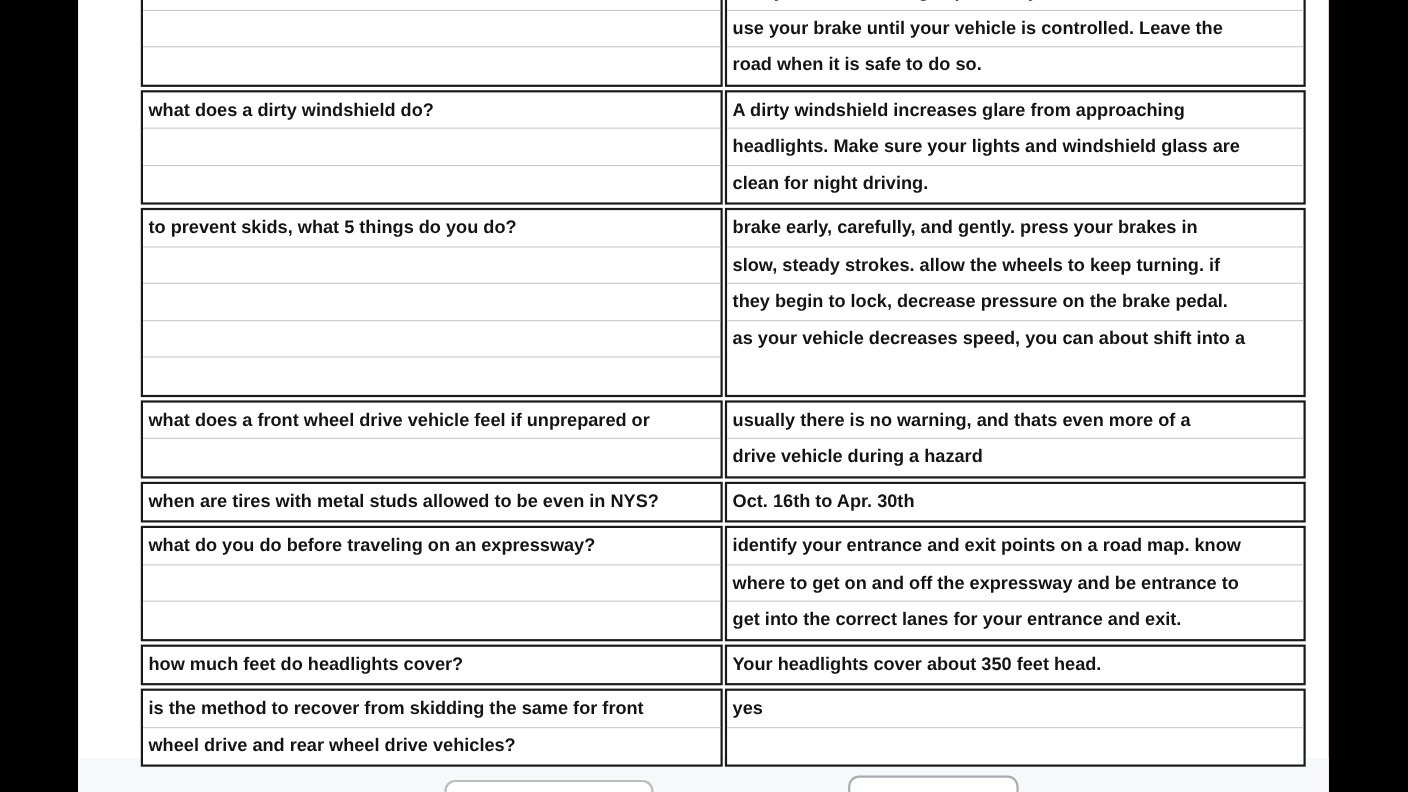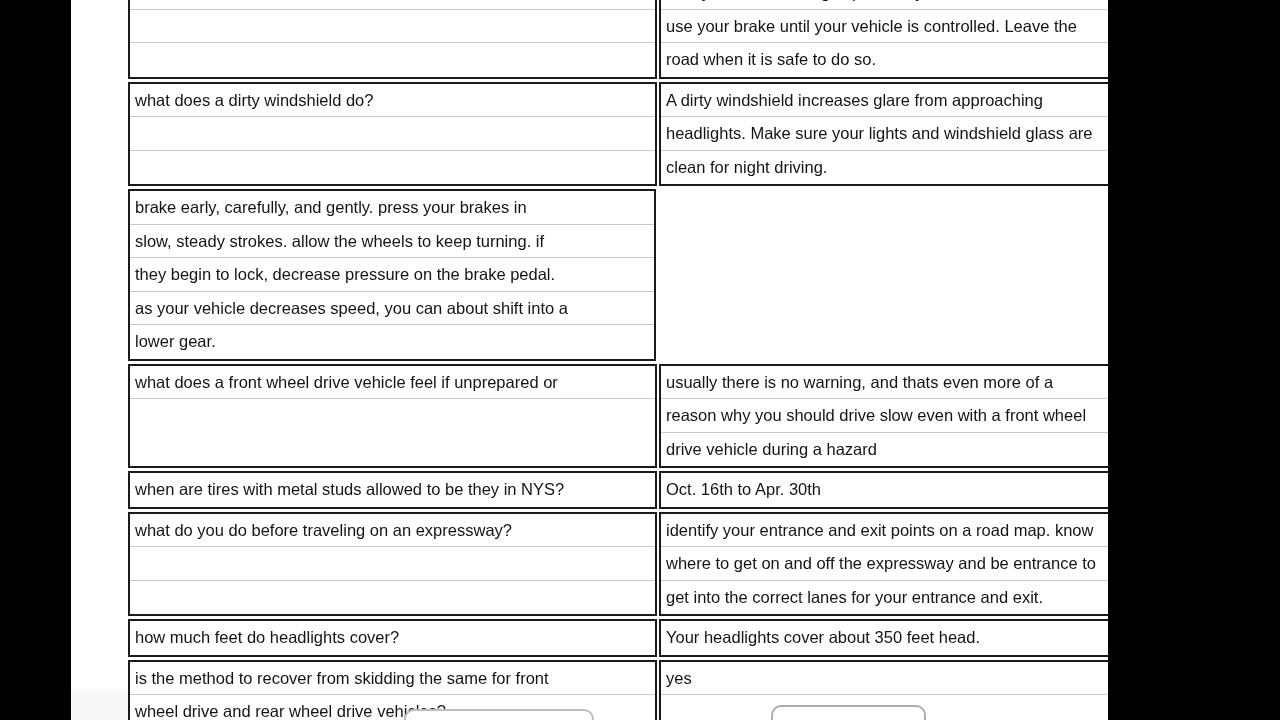--- a/index.html
+++ b/index.html
@@ -9,24 +9,25 @@
     background: #000000;
     width: 1280px;
     height: 720px;
     overflow: hidden;
   }
   body {
     font-family: "Liberation Sans", sans-serif;
   }
   #screen {
     position: relative;
-    width: 1108px;
+    width: 1280px;
     height: 720px;
     background: #7f1d1d;
     overflow: hidden;
+    font-weight: bold;
   }
   
   .bar-left {
     position: absolute;
     left: 0; top: 0;
     width: 71px; height: 720px;
     background: #000000;
   }
   .bar-right {
     position: absolute;
@@ -131,42 +132,47 @@
             <div class="line blank"></div>
             <div class="line blank"></div>
           </div>
           <div class="cell cell-a">
             <div class="line">A dirty windshield increases glare from approaching</div>
             <div class="line">headlights. Make sure your lights and windshield glass are</div>
             <div class="line">clean for night driving.</div>
           </div>
         </div>
         <div class="qa-row">
+          <div class="cell cell-q">
+            <div class="line">to prevent skids, what 5 things do you do?</div>
+            <div class="line blank"></div>
+            <div class="line blank"></div>
+            <div class="line blank"></div>
+            <div class="line blank"></div>
+          </div>
           <div class="cell cell-a">
             <div class="line">brake early, carefully, and gently. press your brakes in</div>
             <div class="line">slow, steady strokes. allow the wheels to keep turning. if</div>
             <div class="line">they begin to lock, decrease pressure on the brake pedal.</div>
             <div class="line">as your vehicle decreases speed, you can about shift into a</div>
-            <div class="line">lower gear.</div>
           </div>
         </div>
         <div class="qa-row">
           <div class="cell cell-q">
             <div class="line">what does a front wheel drive vehicle feel if unprepared or</div>
             <div class="line blank"></div>
           </div>
           <div class="cell cell-a">
             <div class="line">usually there is no warning, and thats even more of a</div>
-            <div class="line">reason why you should drive slow even with a front wheel</div>
             <div class="line">drive vehicle during a hazard</div>
           </div>
         </div>
         <div class="qa-row">
           <div class="cell cell-q">
-            <div class="line">when are tires with metal studs allowed to be they in NYS?</div>
+            <div class="line">when are tires with metal studs allowed to be even in NYS?</div>
           </div>
           <div class="cell cell-a">
             <div class="line">Oct. 16th to Apr. 30th</div>
           </div>
         </div>
         <div class="qa-row">
           <div class="cell cell-q">
             <div class="line">what do you do before traveling on an expressway?</div>
             <div class="line blank"></div>
             <div class="line blank"></div>

